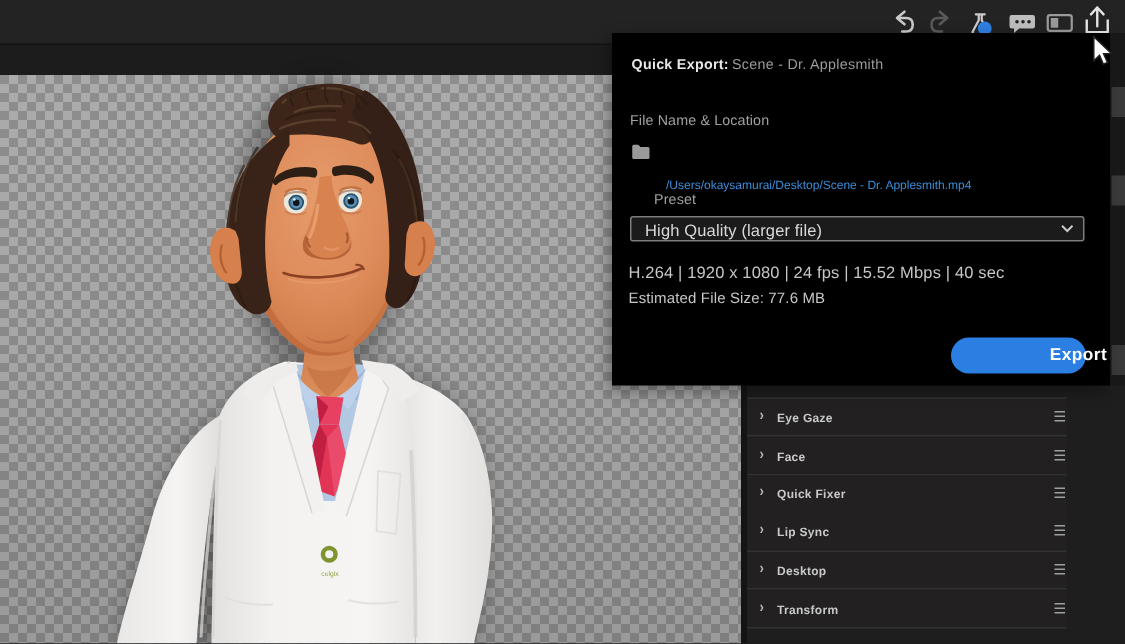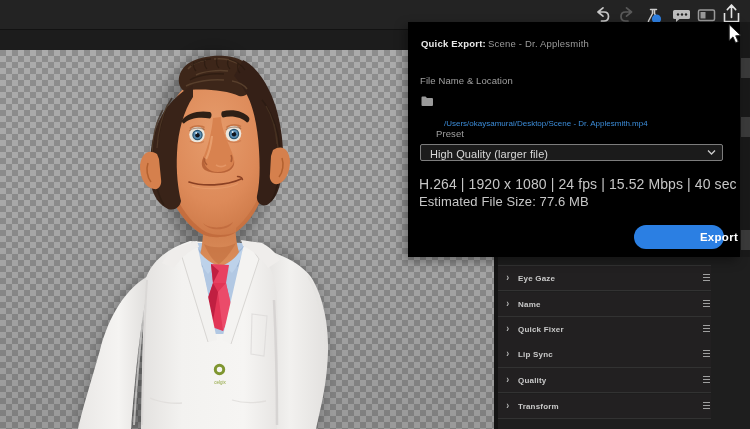--- a/index.html
+++ b/index.html
@@ -188,21 +188,21 @@
         <span class="lbl">Eye Gaze</span>
       </div>
     <div class="ham" style="top:244px">
         <div></div>
         <div></div>
         <div></div>
       </div>
     <div class="hdiv" style="top:260px"></div>
     <div class="prow" style="top:262px">
         <span class="chev">›</span>
-        <span class="lbl">Name</span>
+        <span class="lbl">Face</span>
       </div>
     <div class="ham" style="top:270px">
         <div></div>
         <div></div>
         <div></div>
       </div>
     <div class="hdiv" style="top:286px"></div>
     <div class="prow" style="top:287px">
         <span class="chev">›</span>
         <span class="lbl">Quick Fixer</span>
@@ -218,21 +218,21 @@
         <span class="lbl">Lip Sync</span>
       </div>
     <div class="ham" style="top:320px">
         <div></div>
         <div></div>
         <div></div>
       </div>
     <div class="hdiv" style="top:337px"></div>
     <div class="prow" style="top:338px">
         <span class="chev">›</span>
-        <span class="lbl">Quality</span>
+        <span class="lbl">Desktop</span>
       </div>
     <div class="ham" style="top:346px">
         <div></div>
         <div></div>
         <div></div>
       </div>
     <div class="hdiv" style="top:362px"></div>
     <div class="prow" style="top:364px">
         <span class="chev">›</span>
         <span class="lbl">Transform</span>
@@ -256,22 +256,22 @@
         <path d="M0.5 1.5 a1 1 0 0 1 1 -1 h3 l1.5 1.5 h5 a1 1 0 0 1 1 1 v6 a1 1 0 0 1 -1 1 h-9.5 a1 1 0 0 1 -1 -1z" fill="#9a9a9a"></path>
       </svg>
     <span class="path">/Users/okaysamurai/Desktop/Scene - Dr. Applesmith.mp4</span>
     <span class="lab" style="left:12px;top:106px;padding-left:16px;">Preset</span>
     <div id="dropdown">
         <span class="dtext">High Quality (larger file)</span>
       <svg width="9" height="7" viewBox="0 0 9 7">
           <path d="M1 1.5 l3.5 3.5 L8 1.5" fill="none" stroke="#cccccc" stroke-width="1.3"></path>
         </svg>
     </div>
-    <span class="lab" style="left:11px;top:154px;color:#c6c6c6;font-size:14px;">H.264 | 1920 x 1080 | 24 fps | 15.52 Mbps | 40 sec</span>
-    <span class="lab" style="left:11px;top:172px;color:#c6c6c6;font-size:13px;">Estimated File Size: 77.6 MB</span>
+    <span class="lab" style="left:11px;top:154px;color:#c6c6c6;font-size:11px;">H.264 | 1920 x 1080 | 24 fps | 15.52 Mbps | 40 sec</span>
+    <span class="lab" style="left:11px;top:172px;color:#c6c6c6;font-size:10px;">Estimated File Size: 77.6 MB</span>
     <div id="exportbtn">
         <span>Export</span>
       </div>
   </div>
   <svg style="position:absolute;left:725px;top:23px;" width="20" height="24" viewBox="0 0 20 24">
     <path d="M4.2 1.5 L4.2 17.5 L8 13.9 L10.6 19.8 L13.3 18.6 L10.7 12.8 L15.9 12.6 Z" fill="#ffffff" stroke="#222222" stroke-width="1"></path>
   </svg>
 </div>
 
 </body></html>

